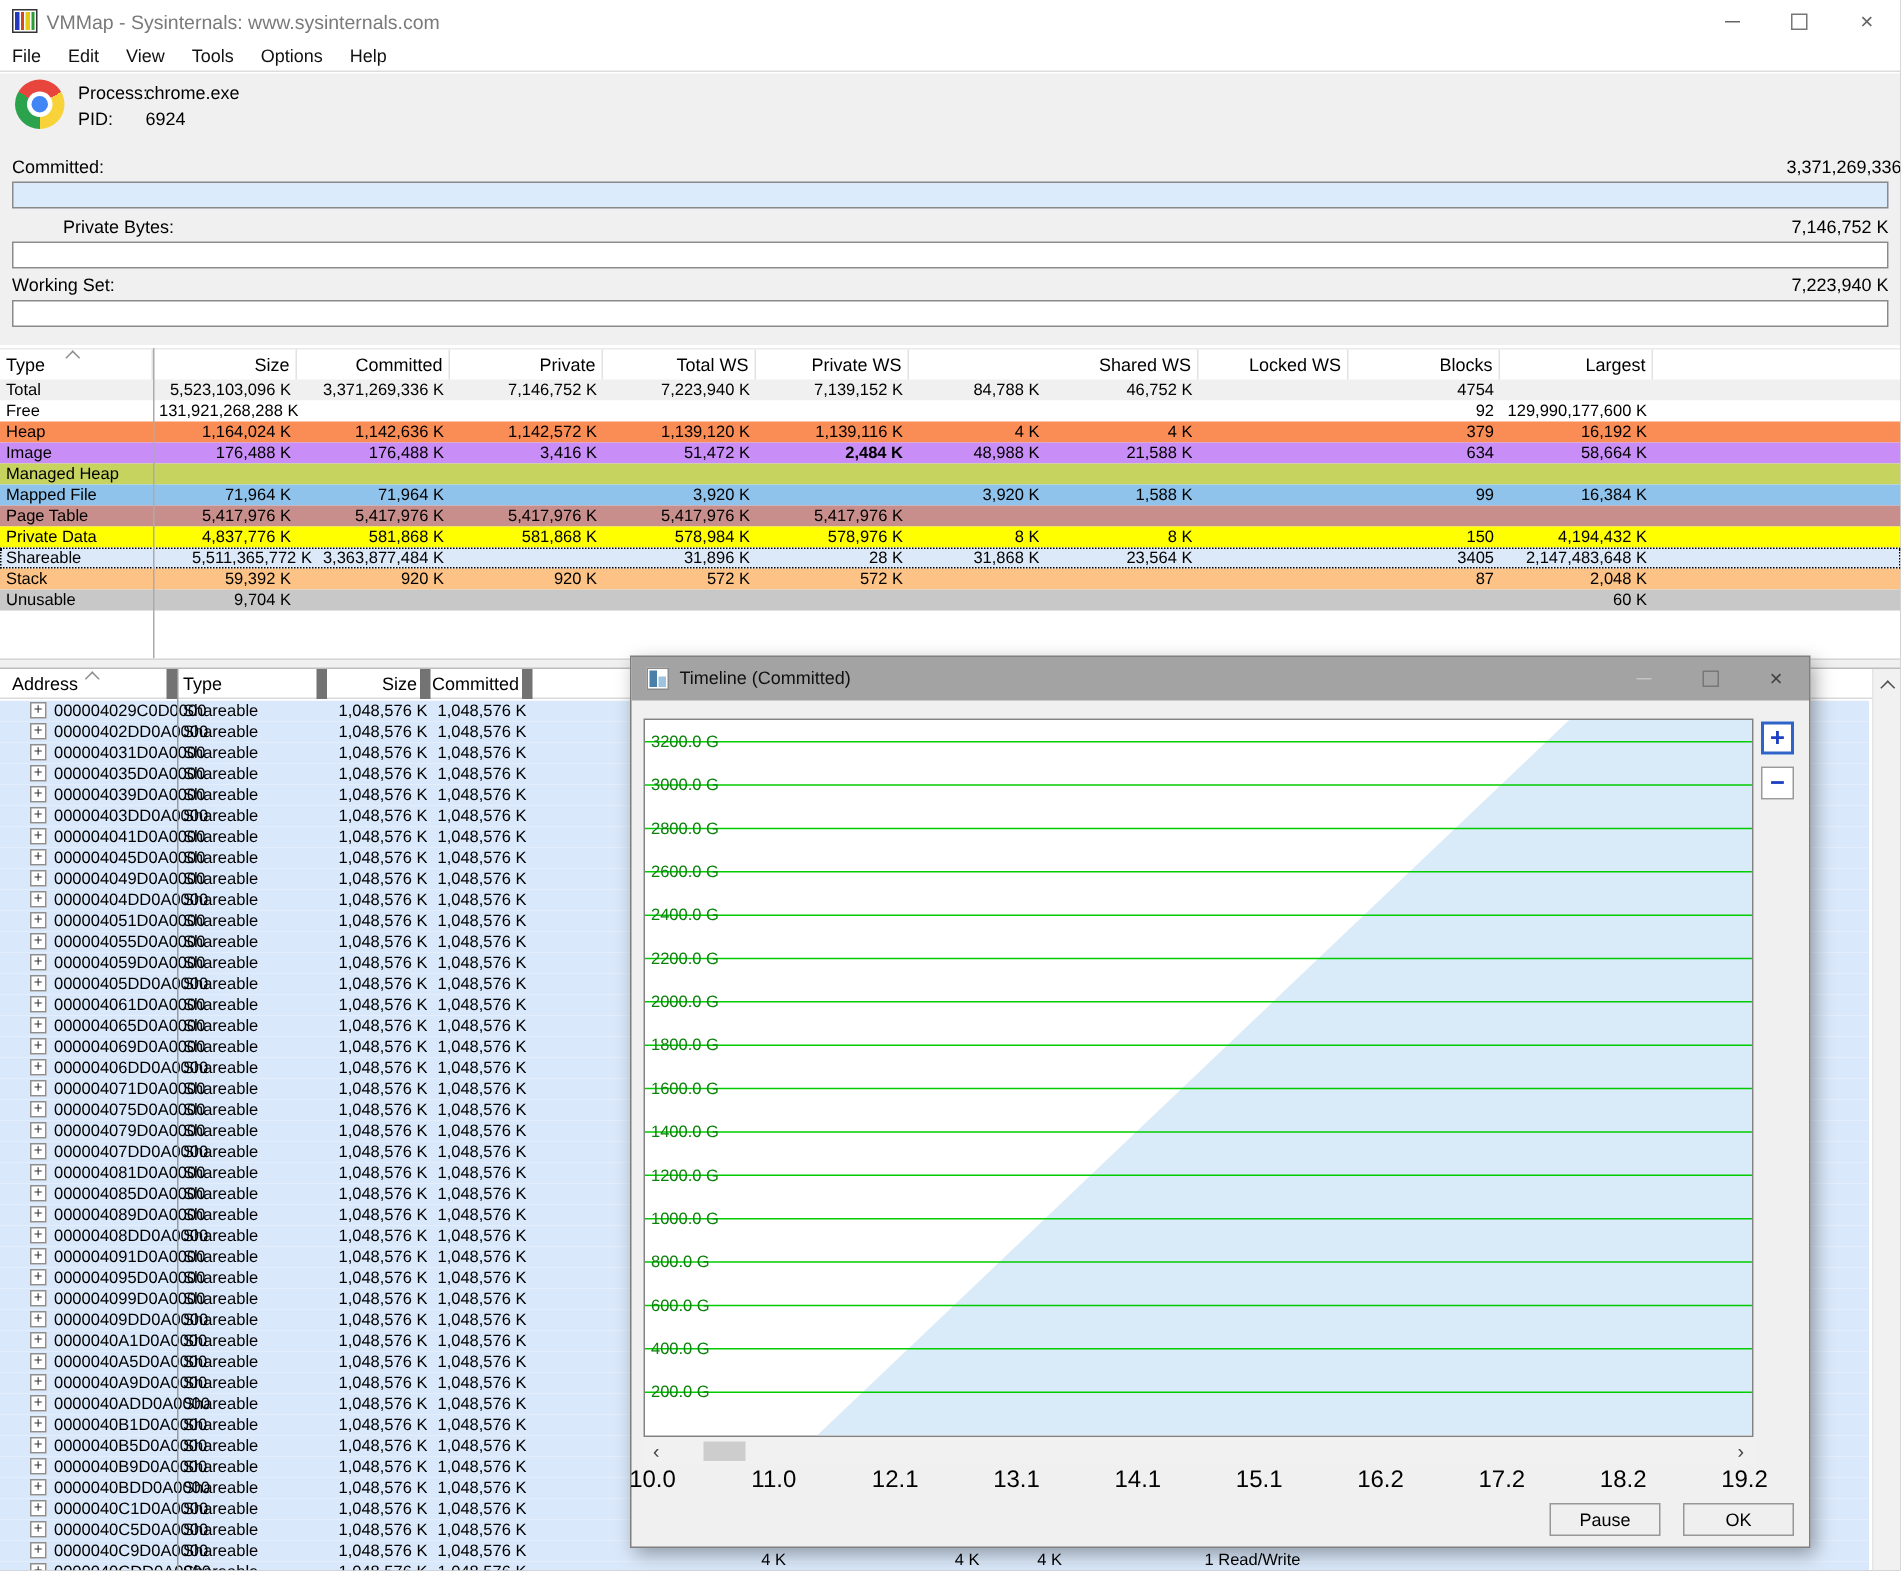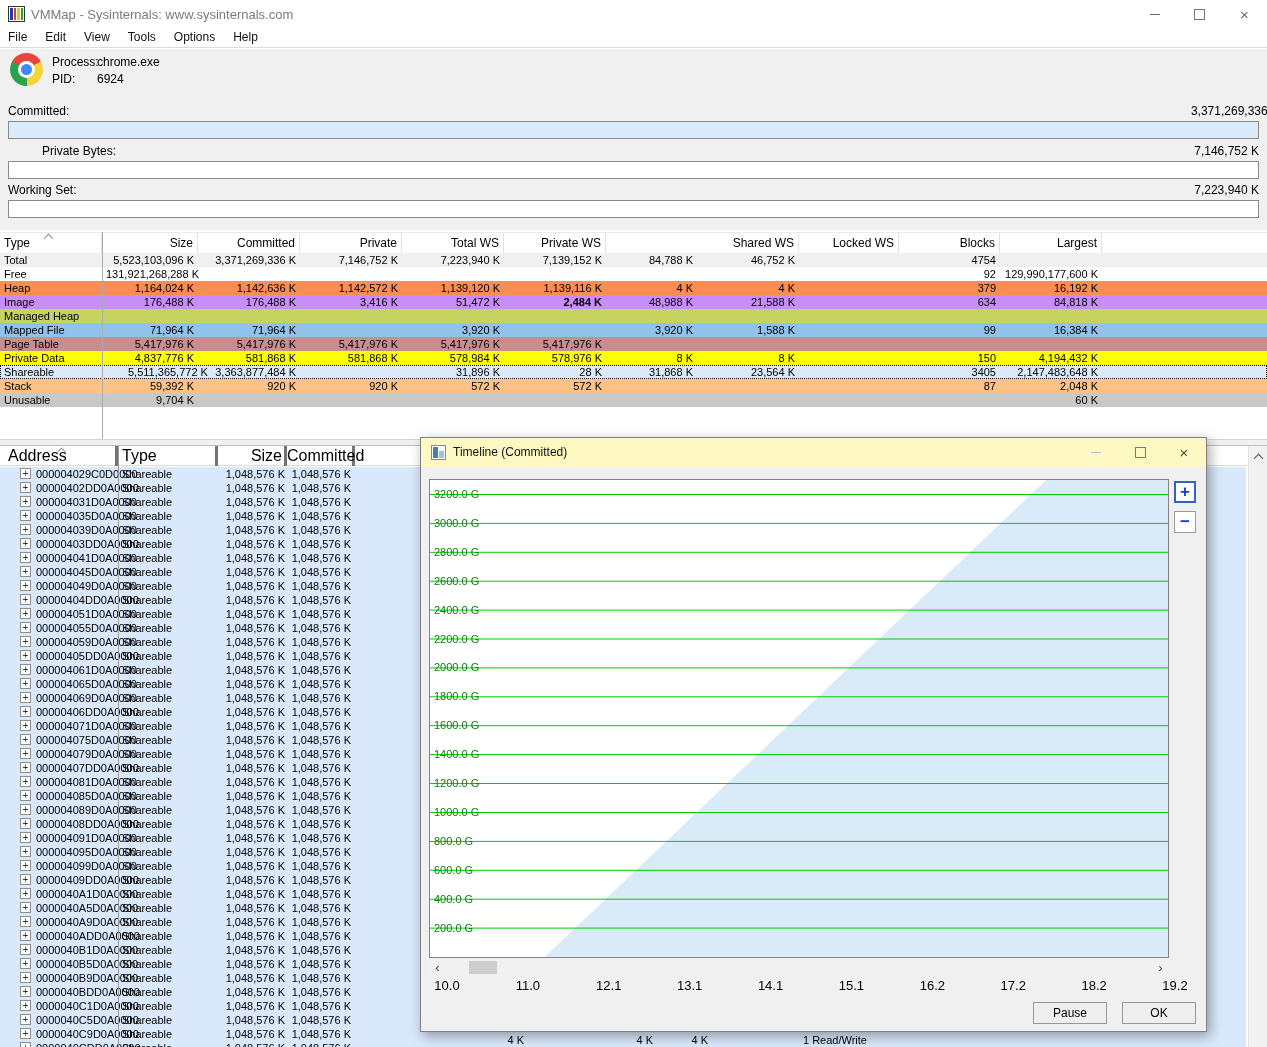--- a/index.html
+++ b/index.html
@@ -41,56 +41,56 @@
   .scell{box-sizing:border-box;padding:0 4px;overflow:visible;white-space:nowrap;}
   .scell.num{text-align:right;}
   .vline1{position:absolute;left:102px;top:232px;width:1px;height:207px;background:#ABABAB;}
   .caret{position:absolute;width:6px;height:6px;border-left:1px solid #8F8F8F;border-top:1px solid #8F8F8F;transform:rotate(45deg);}
 
   
   .splitter{position:absolute;left:0;top:439px;width:1267px;height:7px;background:#F0F0F0;border-top:1px solid #D6D6D6;border-bottom:1px solid #BDBDBD;box-sizing:border-box;}
 
   
   .addrhead{position:absolute;left:0;top:446px;width:1248px;height:20px;background:#fff;display:flex;border-bottom:1px solid #DADADA;box-sizing:border-box;}
-  .ahcell{box-sizing:border-box;border-right:3px solid #737373;height:20px;line-height:20px;font-size:16px;white-space:nowrap;}
+  .ahcell{box-sizing:border-box;border-right:7px solid #737373;height:20px;line-height:20px;font-size:12px;white-space:nowrap;}
   .addrrows{position:absolute;left:0;top:467px;width:1246px;height:580px;overflow:hidden;}
   .arow{position:relative;height:14px;background:#D9E8FA;width:1246px;font-size:11px;line-height:14px;}
   .arow span{position:absolute;white-space:nowrap;}
   .plusbox{left:20px;top:1px;width:11px;height:11px;border:1px solid #8E8E8E;background:#fff;box-sizing:border-box;font-size:10px;line-height:9px;text-align:center;color:#333;}
   .a-addr{left:36px;}
   .a-type{left:122px;}
   .a-size{left:218px;width:67px;text-align:right;}
   .a-com{left:287px;width:64px;text-align:right;}
   .vline2{position:absolute;left:118px;top:446px;width:1px;height:601px;background:#9B9B9B;z-index:2;}
   .vscroll{position:absolute;left:1248px;top:446px;width:19px;height:601px;background:#F1F1F1;border-left:1px solid #E5E5E5;box-sizing:border-box;}
   .chev-up{position:absolute;left:6px;top:9px;width:6px;height:6px;border-left:1px solid #505050;border-top:1px solid #505050;transform:rotate(45deg);}
 
   
   .peekrow{position:absolute;left:0;width:1267px;height:14px;font-size:11px;line-height:14px;z-index:5;}
   .peekrow span{position:absolute;white-space:nowrap;}
 
   
   .dialog{position:absolute;left:420px;top:437px;width:787px;height:595px;background:#F0F0F0;border:1px solid #7F7F7F;box-sizing:border-box;box-shadow:3px 4px 12px rgba(0,0,0,.35);z-index:10;}
-  .dlg-title{position:absolute;left:0;top:0;width:100%;height:29px;background:#fef9c3;}
+  .dlg-title{position:absolute;left:0;top:0;width:100%;height:29px;background:#a3a3a3;}
   .tlicon{position:absolute;left:10px;top:7px;width:15px;height:15px;border:1px solid #8A8A8A;box-sizing:border-box;background:#fff;}
   .tlicon i{position:absolute;left:1px;top:1px;width:5px;height:11px;background:#4A7FA8;}
   .tlicon b{position:absolute;left:7px;top:5px;width:5px;height:7px;background:#9FC3DC;}
   .dlg-titletext{position:absolute;left:32px;top:7px;font-size:12px;color:#111;white-space:nowrap;}
   .dlg-ctrls{position:absolute;right:0;top:0;display:flex;height:29px;}
   .dbtn{width:44px;height:29px;display:flex;align-items:center;justify-content:center;color:#444;font-size:15px;}
   .dbtn .minglyph{border-top-color:#C4C4C4;}
   .chartframe{position:absolute;left:8px;top:41px;width:740px;height:479px;border:1px solid #828282;background:#fff;box-sizing:border-box;}
   .chartframe svg{display:block;}
   .zbtn{position:absolute;width:22px;height:22px;background:#fff;display:flex;align-items:center;justify-content:center;font-size:17px;font-weight:bold;color:#1D3FC4;box-sizing:border-box;}
   .zin{left:753px;top:43px;border:2px solid #2E63C8;}
   .zout{left:753px;top:73px;border:1px solid #9A9A9A;}
   .hscroll{position:absolute;left:8px;top:521px;width:740px;height:17px;background:#F1F1F1;}
   .hsbtn{position:absolute;top:0;width:17px;height:17px;display:flex;align-items:center;justify-content:center;color:#444;font-size:13px;}
   .hsthumb{position:absolute;left:40px;top:2px;width:28px;height:13px;background:#CDCDCD;}
-  .xaxis{position:absolute;left:20px;top:540px;width:740px;height:14px;font-size:13px;}
+  .xaxis{position:absolute;left:8px;top:540px;width:740px;height:14px;font-size:16px;}
   .xtick{position:absolute;transform:translateX(-50%);white-space:nowrap;}
   .pushbtn{position:absolute;width:74px;height:22px;background:#EFEFEF;border:1px solid #979797;box-sizing:border-box;font-size:12px;display:flex;align-items:center;justify-content:center;}
 </style>
 </head>
 <body>
 
 <div id="app">
 
   <div class="titlebar">
     <span class="vmicon">
@@ -199,21 +199,21 @@
         <div class="scell" style="width: 102px;">Image</div>
         <div class="scell num" style="width: 96px;">176,488 K</div>
         <div class="scell num" style="width: 102px;">176,488 K</div>
         <div class="scell num" style="width: 102px;">3,416 K</div>
         <div class="scell num" style="width: 102px;">51,472 K</div>
         <div class="scell num" style="width: 102px; font-weight: bold;">2,484 K</div>
         <div class="scell num" style="width: 91px;">48,988 K</div>
         <div class="scell num" style="width: 102px;">21,588 K</div>
         <div class="scell num" style="width: 100px;"></div>
         <div class="scell num" style="width: 101px;">634</div>
-        <div class="scell num" style="width: 102px;">84,818 K</div>
+        <div class="scell num" style="width: 102px;">58,664 K</div>
       </div>
       <div class="srow" style="background: rgb(198, 211, 95);">
         <div class="scell" style="width: 102px;">Managed Heap</div>
         <div class="scell num" style="width: 96px;"></div>
         <div class="scell num" style="width: 102px;"></div>
         <div class="scell num" style="width: 102px;"></div>
         <div class="scell num" style="width: 102px;"></div>
         <div class="scell num" style="width: 102px;"></div>
         <div class="scell num" style="width: 91px;"></div>
         <div class="scell num" style="width: 102px;"></div>

